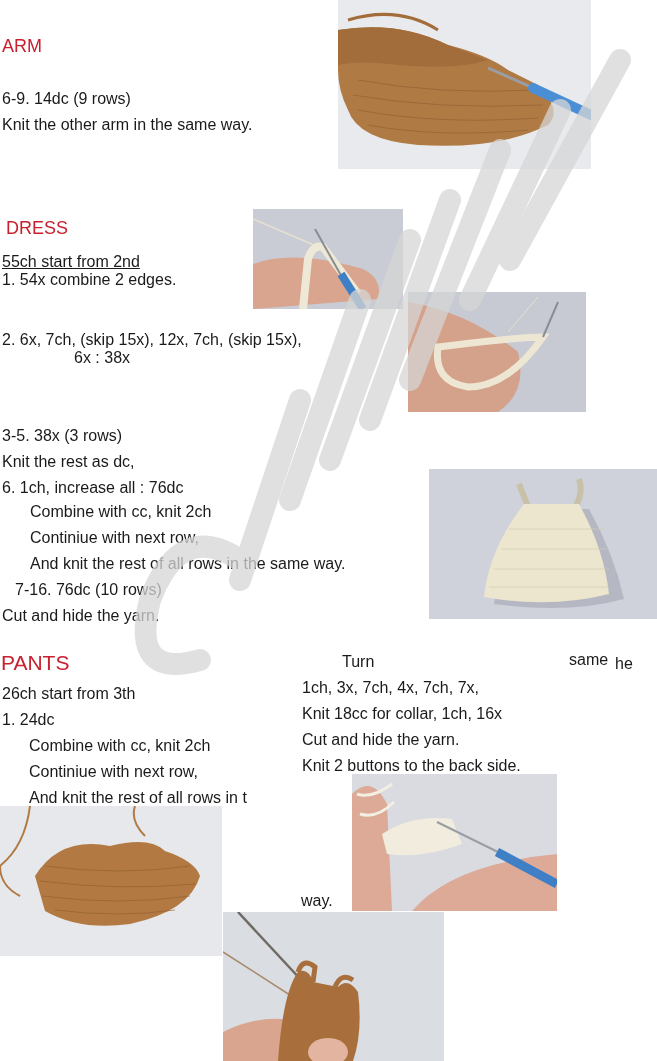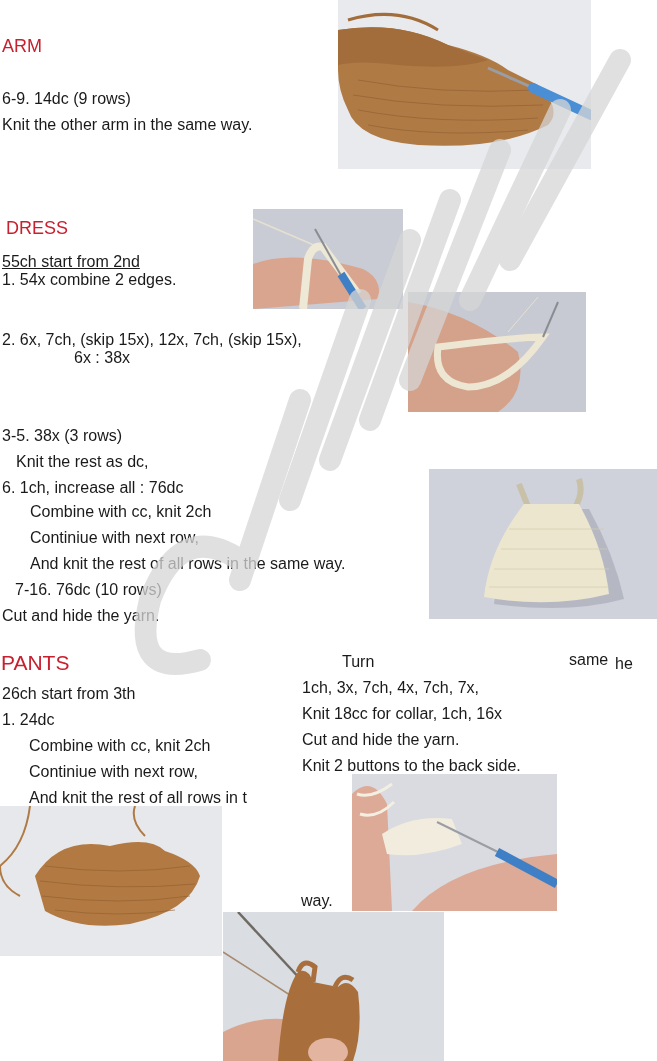--- a/index.html
+++ b/index.html
@@ -36,21 +36,21 @@
     <line x1="195" y1="88" x2="253" y2="115" stroke="#4a8fd6" stroke-width="10" stroke-linecap="round"></line>
   </svg>
 </div>
 
 <div class="abs heading" style="left:6px;top:218px;">DRESS</div>
 <div class="line" style="left:2px;top:252px;text-decoration:underline;">55ch start from 2nd</div>
 <div class="line" style="left:2px;top:270px;">1.  54x combine 2 edges.</div>
 <div class="line" style="left:2px;top:322px;margin-top:8px;">2.  6x, 7ch, (skip 15x), 12x,  7ch, (skip 15x),</div>
 <div class="line" style="left:26px;top:348px;margin-left:48px;">6x : 38x</div>
 <div class="line" style="left:2px;top:426px;">3-5.  38x (3 rows)</div>
-<div class="line" style="left:16px;top:452px;text-align:center;">Knit the rest as dc,</div>
+<div class="line" style="left:2px;top:452px;text-align:center;">Knit the rest as dc,</div>
 <div class="line" style="left:2px;top:478px;">6.  1ch, increase all : 76dc</div>
 <div class="line" style="left:30px;top:502px;">Combine with cc, knit 2ch</div>
 <div class="line" style="left:30px;top:528px;">Continiue with next row,</div>
 <div class="line" style="left:30px;top:554px;">And knit the rest of all rows in the same way.</div>
 <div class="line" style="left:2px;top:580px;margin-left:13px;">7-16.  76dc (10 rows)</div>
 <div class="line" style="left:2px;top:606px;">Cut and hide the yarn.</div>
 
 <div class="photo" style="left:253px;top:209px;width:150px;height:100px;">
   <svg viewBox="0 0 150 100" preserveAspectRatio="none">
     <rect width="150" height="100" fill="#c9ccd4"></rect>

